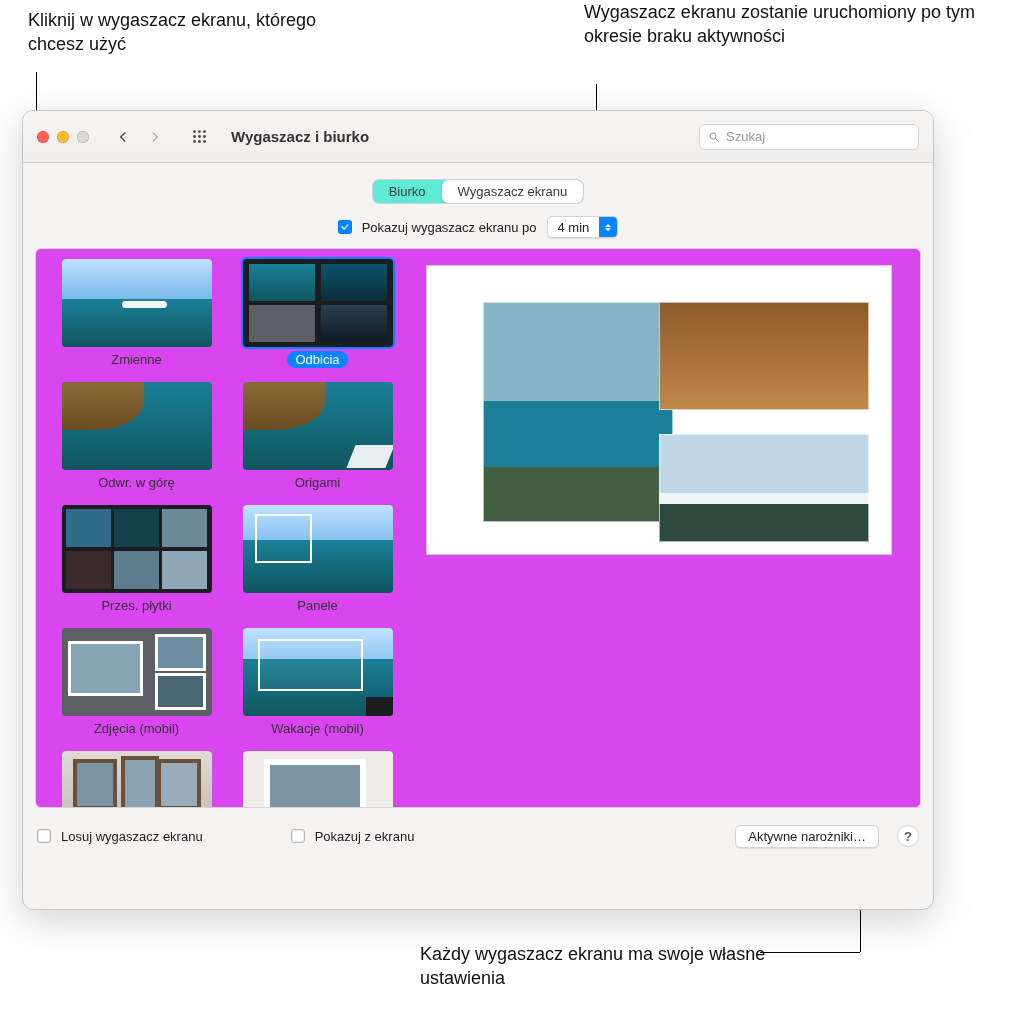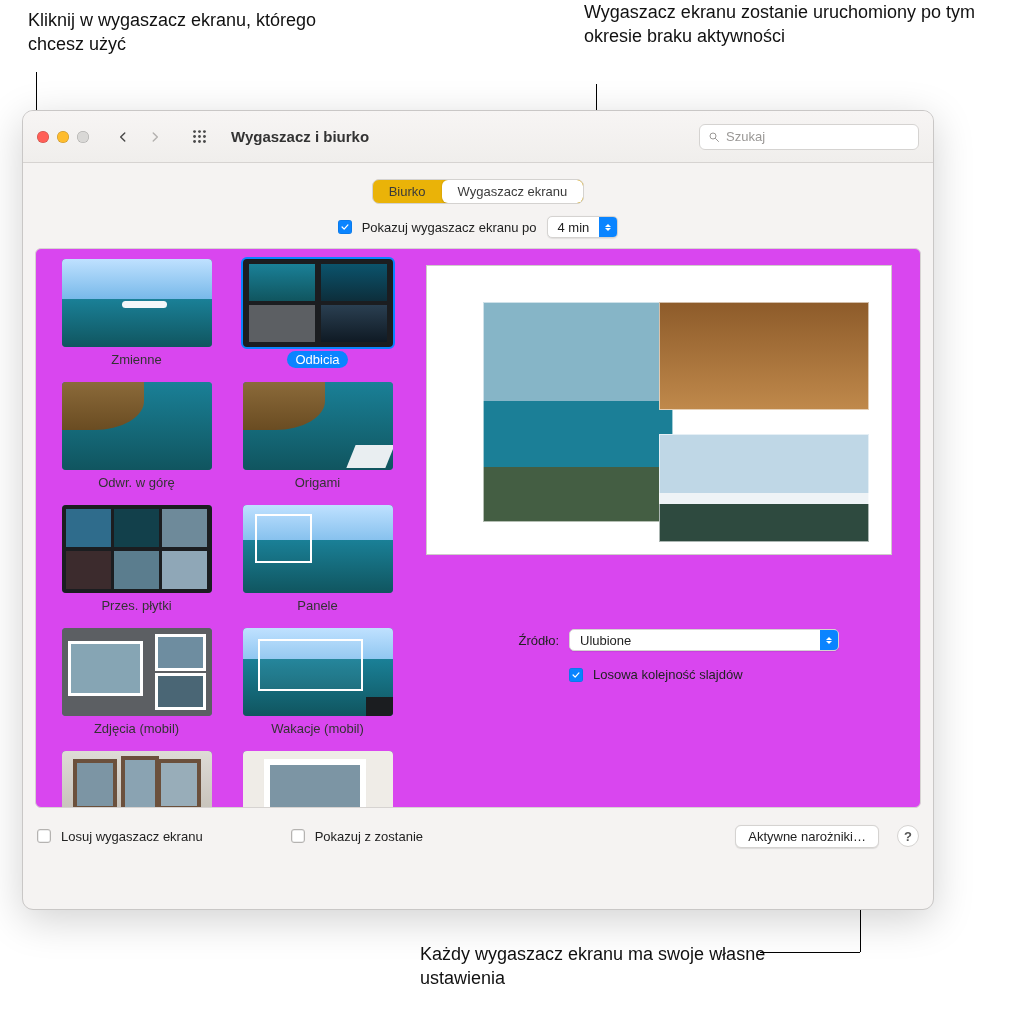--- a/index.html
+++ b/index.html
@@ -90,21 +90,21 @@
   .searchbox svg { width: 12px; height: 12px; flex: 0 0 auto; }
   .searchbox .si { font-size: 13px; }
 
   
   .tabsrow {
     display:flex; justify-content:center;
     padding: 16px 0 8px 0;
   }
   .seg {
     display:flex;
-    background: #eab308;
+    background: #5eead4;
     border: 1px solid #d4d2d0;
     border-radius: 7px;
     overflow: hidden;
   }
   .seg .segitem {
     padding: 4px 16px;
     font-size: 13px;
     color: #3a3a3a;
   }
   .seg .segitem.active {
@@ -459,56 +459,34 @@
       </div>
     </div>
 
     <div class="preview">
       <div class="pvimg">
         <div class="cell c1"></div>
         <div class="cell c2"></div>
         <div class="cell c3"></div>
       </div>
 
-      <div class="opts">
-        <div class="optrow">
-          <div class="optlabel">Źródło:</div>
-          <div class="popup wide">
-            <span class="val">Ulubione</span>
-            <span class="cap">
-                <span class="u"></span>
-                <span class="d"></span>
-              </span>
-          </div>
-        </div>
-        <div class="optrow" style="padding-left: 95px;">
-          <label class="chkwrap">
-            <span class="chk">
-                <svg viewBox="0 0 24 24">
-                  <path d="M5 12 L10 17 L19 7" fill="none" stroke="#fff" stroke-width="3" stroke-linecap="round" stroke-linejoin="round"></path>
-                </svg>
-              </span>
-            <span>Losowa kolejność slajdów</span>
-          </label>
-        </div>
-      </div>
     </div>
   </div>
 
   <div class="bottombar">
     <div class="grp">
       <label class="chkwrap">
         <span class="chk off"></span>
         <span>Losuj wygaszacz ekranu</span>
       </label>
     </div>
     <div class="grp" style="margin-left:70px;">
       <label class="chkwrap">
         <span class="chk off"></span>
-        <span>Pokazuj z zostanie</span>
+        <span>Pokazuj z ekranu</span>
       </label>
     </div>
     <div class="spacer"></div>
     <div class="push">Aktywne narożniki…</div>
     <div class="helpbtn">?</div>
   </div>
 
 </div>
 
 </body></html>

